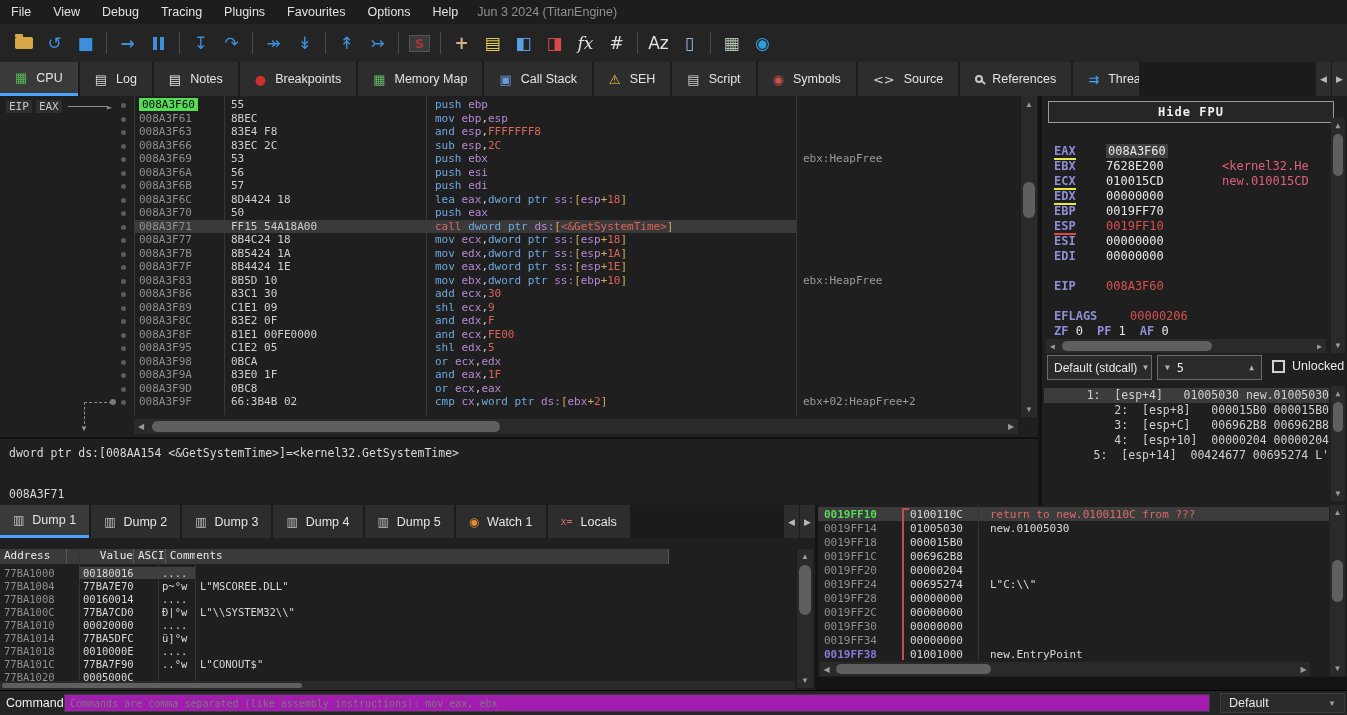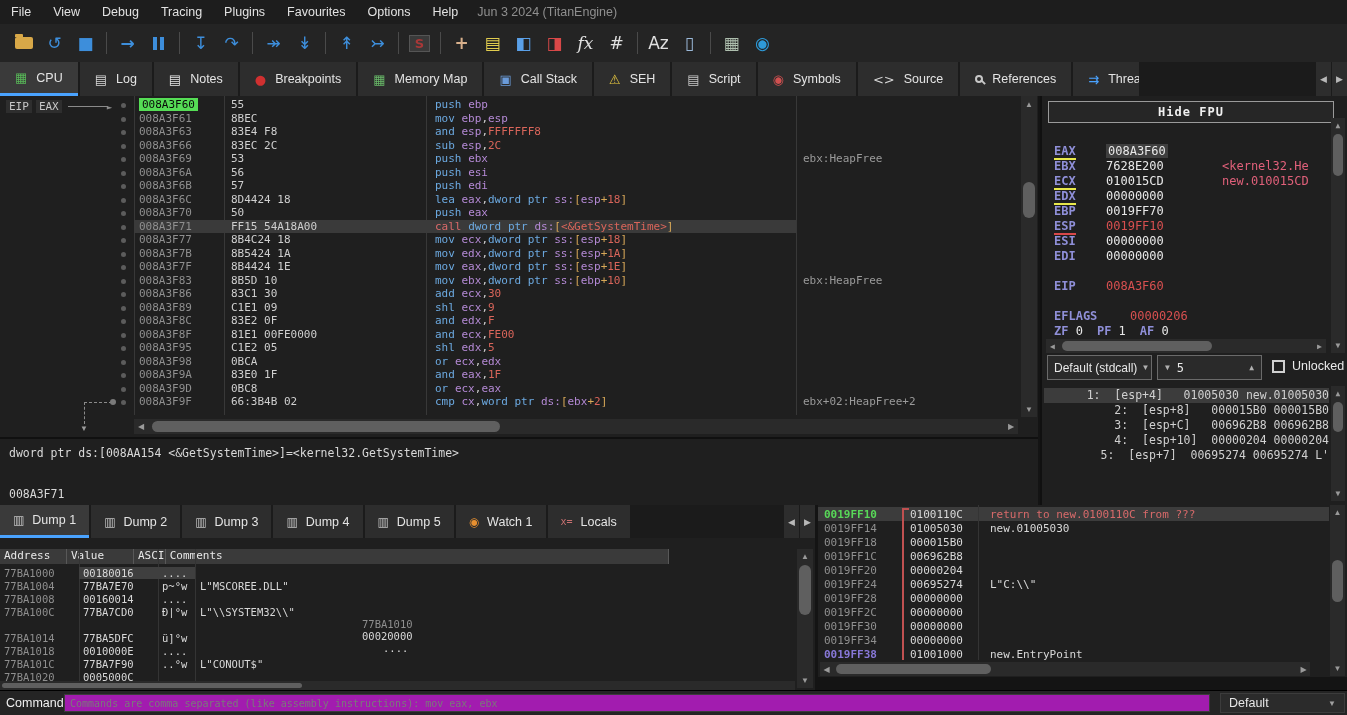--- a/index.html
+++ b/index.html
@@ -399,21 +399,21 @@
       <span>5</span>
       <span class="sarr" style="margin-left:auto">▲</span>
     </div>
     <div class="checkbox" style="left:230px;top:264px"></div>
     <div class="cb-label" style="left:250px;top:263px">Unlocked</div>
     <div id="arg-rows">
         <div class="arg-row mono sel" style="top: 292px;">1:  [esp+4]   01005030 new.01005030</div>
         <div class="arg-row mono" style="top: 307px;">2:  [esp+8]   000015B0 000015B0</div>
         <div class="arg-row mono" style="top: 322px;">3:  [esp+C]   006962B8 006962B8</div>
         <div class="arg-row mono" style="top: 337px;">4:  [esp+10]  00000204 00000204</div>
-        <div class="arg-row mono" style="top: 352px;">5:  [esp+7]  00695274 00695274 L'</div>
+        <div class="arg-row mono" style="top: 352px;">5:  [esp+14]  00424677 00695274 L'</div>
       </div>
 
     <div class="sb-track" style="left:289px;top:290px;width:14px;height:115px">
       <div class="sb-btn" style="left:0;top:2px;width:14px;height:11px">▲</div>
       <div class="sb-thumb" style="left:2px;top:16px;width:10px;height:30px"></div>
       <div class="sb-btn" style="left:0;bottom:2px;width:14px;height:11px">▼</div>
     </div>
   </div>
 
   <div class="dump">
@@ -446,33 +446,33 @@
           <span class="locals-glyph">x=</span>
           <span>Locals</span>
         </div>
         <div class="tab-scroll">
           <div class="tbtn" style="height: 33px;">◀</div>
           <div class="tbtn" style="height: 33px;">▶</div>
         </div>
       </div>
     <div class="dump-header" id="dump-header">
         <div style="width: 79px;">Address</div>
-        <div style="width: 79px;">Value</div>
+        <div style="width: 79px; text-align: right;">Value</div>
         <div style="width: 37px;">ASCII</div>
         <div style="width: 600px;">Comments</div>
       </div>
     <div class="vline" style="left:79px;top:44px;height:139px;background:#343434"></div>
     <div class="vline" style="left:158px;top:44px;height:139px;background:#343434"></div>
     <div class="vline" style="left:195px;top:44px;height:139px;background:#343434"></div>
     <div id="dump-rows">
         <div class="dump-row sel" style="top: 61px; left: 0px; width: 795px;"><span class="du-addr">77BA1000</span><span class="du-val">00180016</span><span class="du-asc">....</span><span class="du-com"></span></div>
         <div class="dump-row" style="top: 74px; left: 0px; width: 795px;"><span class="du-addr">77BA1004</span><span class="du-val">77BA7E70</span><span class="du-asc">p~°w</span><span class="du-com">L"MSCOREE.DLL"</span></div>
         <div class="dump-row" style="top: 87px; left: 0px; width: 795px;"><span class="du-addr">77BA1008</span><span class="du-val">00160014</span><span class="du-asc">....</span><span class="du-com"></span></div>
         <div class="dump-row" style="top: 100px; left: 0px; width: 795px;"><span class="du-addr">77BA100C</span><span class="du-val">77BA7CD0</span><span class="du-asc">Ð|°w</span><span class="du-com">L"\\SYSTEM32\\"</span></div>
-        <div class="dump-row" style="top: 113px; left: 0px; width: 795px; flex-direction: column;"><span class="du-addr">77BA1010</span><span class="du-val">00020000</span><span class="du-asc">....</span><span class="du-com"></span></div>
+        <div class="dump-row" style="top: 113px; left: 0px; width: 795px;"><span class="du-addr">77BA1010</span><span class="du-val">00020000</span><span class="du-asc">....</span><span class="du-com"></span></div>
         <div class="dump-row" style="top: 126px; left: 0px; width: 795px;"><span class="du-addr">77BA1014</span><span class="du-val">77BA5DFC</span><span class="du-asc">ü]°w</span><span class="du-com"></span></div>
         <div class="dump-row" style="top: 139px; left: 0px; width: 795px;"><span class="du-addr">77BA1018</span><span class="du-val">0010000E</span><span class="du-asc">....</span><span class="du-com"></span></div>
         <div class="dump-row" style="top: 152px; left: 0px; width: 795px;"><span class="du-addr">77BA101C</span><span class="du-val">77BA7F90</span><span class="du-asc">..°w</span><span class="du-com">L"CONOUT$"</span></div>
         <div class="dump-row" style="top: 165px; left: 0px; width: 795px;"><span class="du-addr">77BA1020</span><span class="du-val">0005000C</span><span class="du-asc"></span><span class="du-com"></span></div>
       </div>
     <div class="sb-track" style="left:0;right:20px;bottom:0;height:9px">
       <div class="sb-thumb" style="left:2px;top:2px;width:300px;height:5px"></div>
     </div>
     <div class="sb-track" style="left:797px;top:44px;width:16px;height:139px">
       <div class="sb-btn" style="left:0;top:2px;width:16px;height:11px">▲</div>

